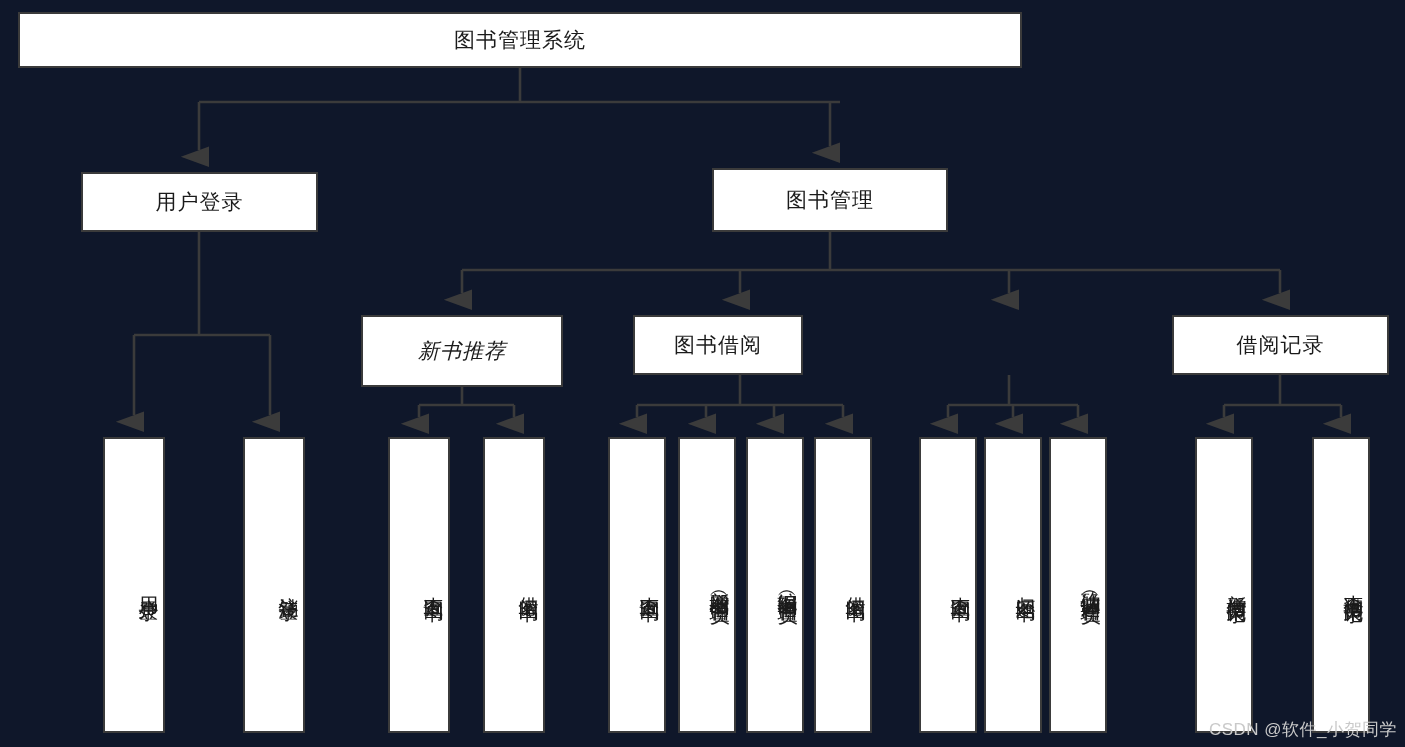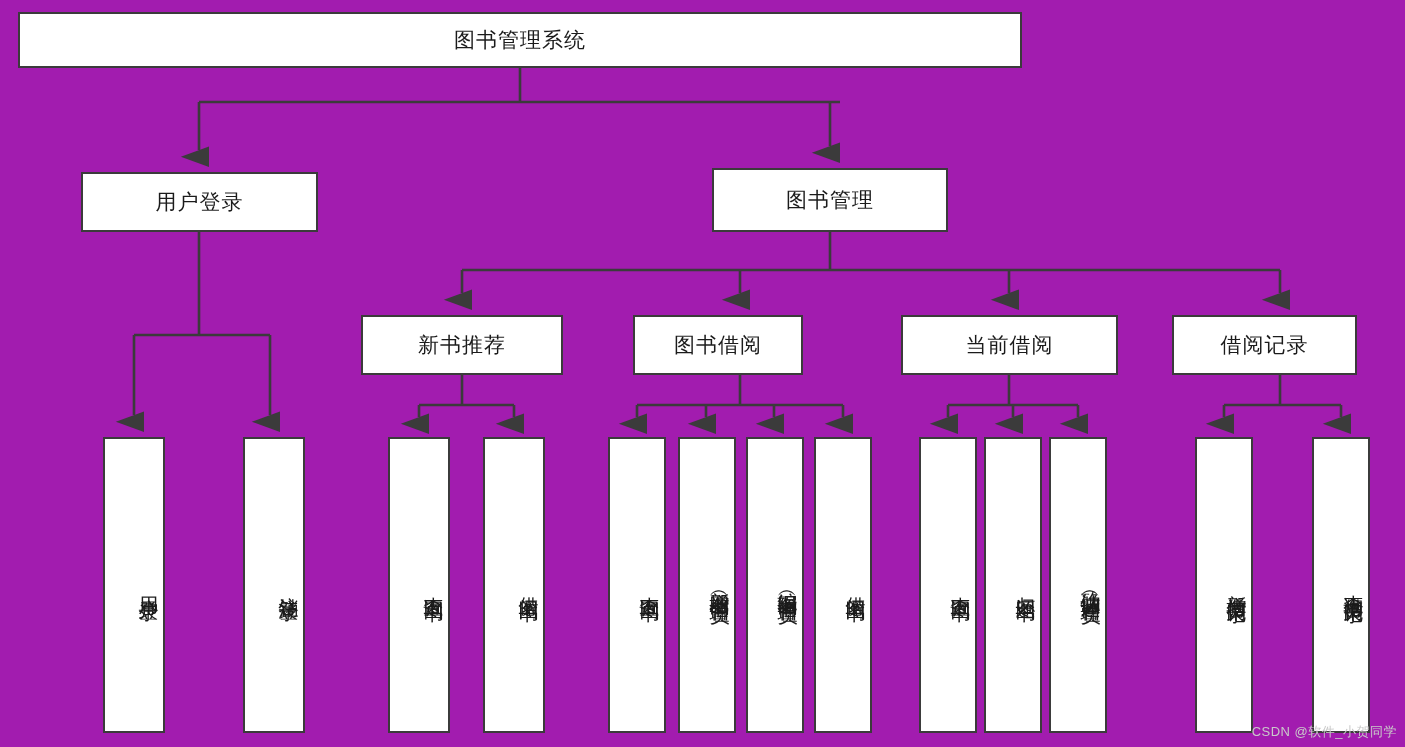--- a/index.html
+++ b/index.html
@@ -7,21 +7,21 @@
     padding: 0;
     background: #ffffff;
   }
   body {
     font-family: "Liberation Sans", "DejaVu Sans", sans-serif;
   }
   #canvas {
     position: relative;
     width: 1405px;
     height: 747px;
-    background: #a21caf;
+    background: #0f172a;
     overflow: hidden;
   }
   #wires {
     position: absolute;
     left: 0;
     top: 0;
     width: 1405px;
     height: 747px;
     pointer-events: none;
   }
@@ -54,21 +54,21 @@
   .node.vert .vlabel {
     writing-mode: vertical-rl;
     text-orientation: upright;
     display: block;
     white-space: normal;
   }
   #watermark {
     position: absolute;
     right: 8px;
     bottom: 6px;
-    font-size: 13px;
+    font-size: 17px;
     color: #c9c9c9;
     letter-spacing: 0.5px;
     white-space: nowrap;
     user-select: none;
   }
 </style>
 </head>
 <body>
 
 <div id="canvas">
@@ -128,30 +128,27 @@
     <span>图书管理系统</span>
   </div>
 
   <div class="node horiz" style="left:81px; top:172px; width:237px; height:60px;">
     <span>用户登录</span>
   </div>
   <div class="node horiz" style="left:712px; top:168px; width:236px; height:64px;justify-content:center;">
     <span>图书管理</span>
   </div>
 
-  <div class="node horiz" style="left:361px; top:315px; width:202px; height:60px;">
+  <div class="node horiz" style="left:361px; top:315px; width:202px; height:72px;font-style:italic;">
     <span>新书推荐</span>
   </div>
   <div class="node horiz" style="left:633px; top:315px; width:170px; height:60px;">
     <span>图书借阅</span>
   </div>
-  <div class="node horiz" style="left:901px; top:315px; width:217px; height:60px;">
-    <span>当前借阅</span>
-  </div>
-  <div class="node horiz" style="left:1172px; top:315px; width:185px; height:60px;">
+  <div class="node horiz" style="left:1172px; top:315px; width:217px; height:60px;">
     <span>借阅记录</span>
   </div>
 
   <div class="node vert" style="left:103px; top:437px; width:62px; height:296px;">
     <span class="vlabel">用户登录</span>
   </div>
   <div class="node vert" style="left:243px; top:437px; width:62px; height:296px;">
     <span class="vlabel">注销登录</span>
   </div>
 

